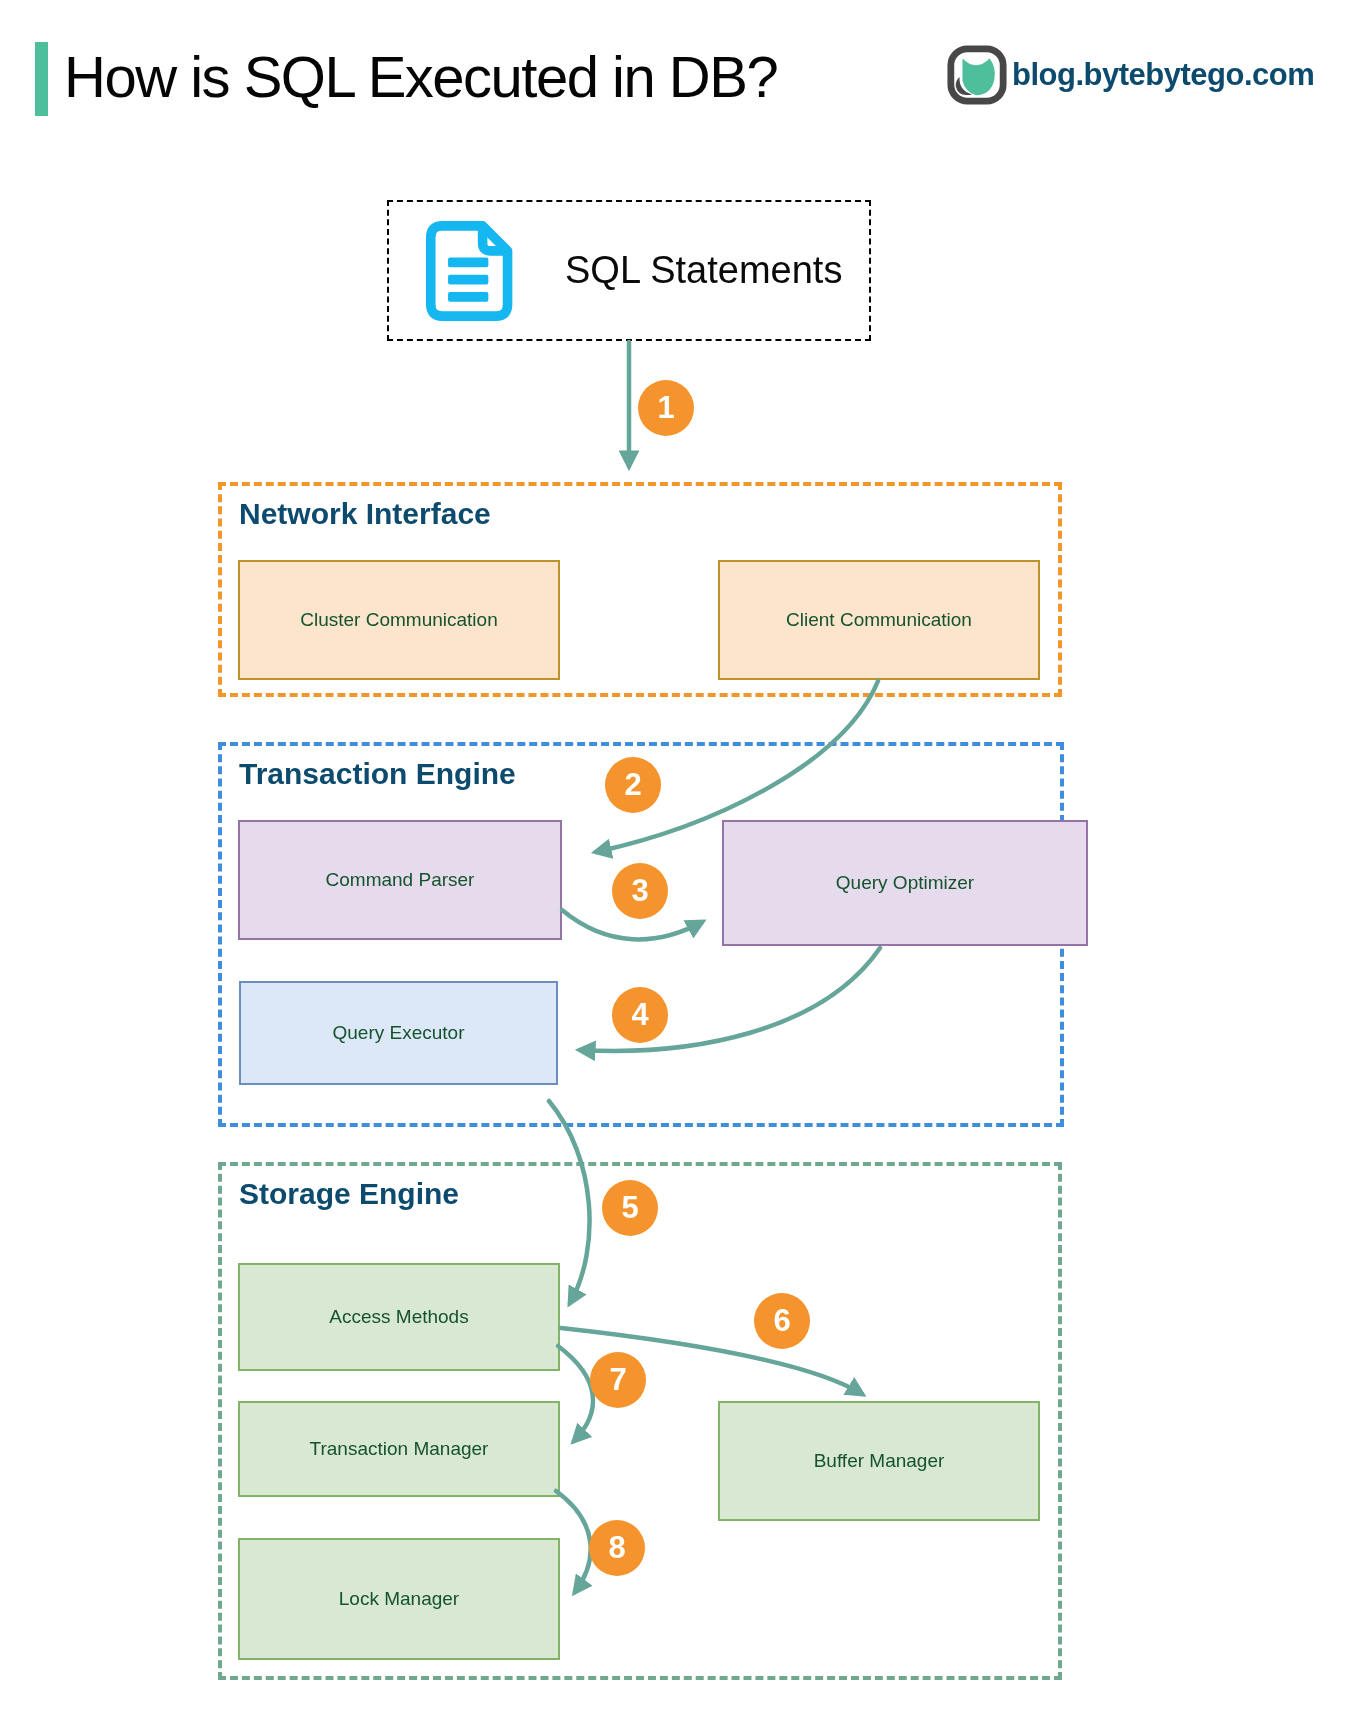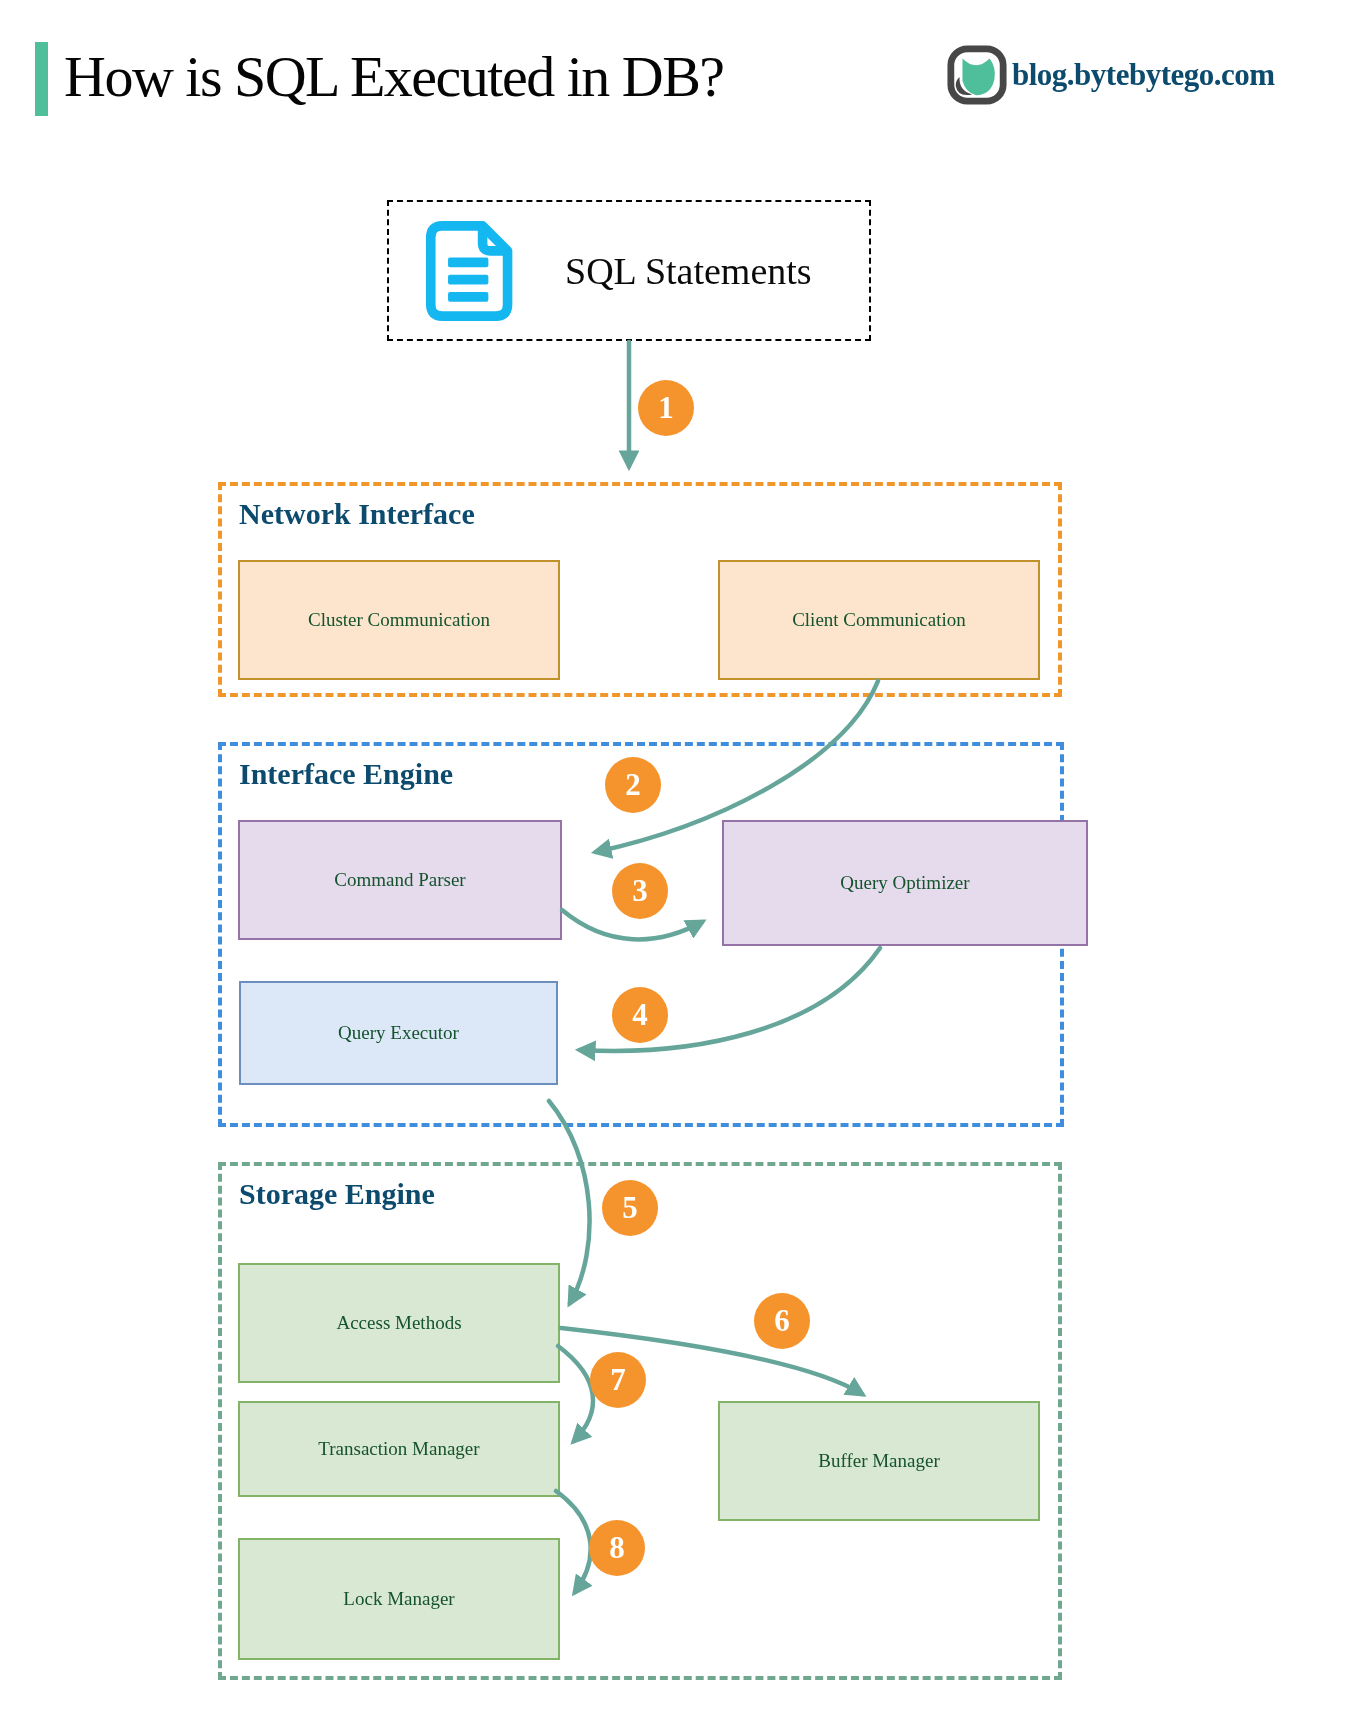--- a/index.html
+++ b/index.html
@@ -1,18 +1,18 @@
 <!DOCTYPE html>
 <html style="--accent-teal: #4FBE9B; --arrow: #66A69A; --step-fill: #F5942D; --network-border: #F0962A; --network-box-fill: #FCE5CC; --network-box-stroke: #C1922C; --relational-border: #3E8EDD; --purple-fill: #E6DBEC; --purple-stroke: #9673A6; --blue-fill: #DCE8F8; --blue-stroke: #6C8EBF; --storage-border: #6FA78F; --green-fill: #D9E8D2; --green-stroke: #82B366; --doc-icon: #15B7F0; --sql-box-border: #000000;"><head>
 <meta charset="utf-8">
 <style>
   html,body{margin:0;padding:0;background:#fff;}
   .canvas{
     position:relative;width:1358px;height:1722px;background:#fff;overflow:hidden;
-    font-family:Liberation Serif, serif;color:#0a0a0a;
+    font-family:Liberation Sans, sans-serif;color:#0a0a0a;
   }
   
   .accent-bar{position:absolute;left:35px;top:42px;width:13px;height:74px;background:var(--accent-teal,#4FBE9B);}
   .page-title{
     position:absolute;left:64px;top:36px;height:80px;display:flex;align-items:center;
     font-size:58px;font-weight:400;letter-spacing:-1.5px;color:#050505;margin:0;
   }
   .brand{position:absolute;left:946px;top:42px;height:66px;display:flex;align-items:center;gap:4px;}
   .brand svg{width:62px;height:62px;}
   .brand-text{font-size:31px;font-weight:700;letter-spacing:-0.5px;color:#0c4a6e;}
@@ -39,21 +39,21 @@
   .node-orange{background:var(--network-box-fill,#FCE5CC);border:2px solid var(--network-box-stroke,#C1922C);}
   .node-purple{background:var(--purple-fill,#E6DBEC);border:2px solid var(--purple-stroke,#9673A6);}
   .node-blue{background:var(--blue-fill,#DCE8F8);border:2px solid var(--blue-stroke,#6C8EBF);}
   .node-green{background:var(--green-fill,#D9E8D2);border:2px solid var(--green-stroke,#82B366);}
   
   .n-cluster{left:238px;top:560px;width:322px;height:120px;}
   .n-client{left:718px;top:560px;width:322px;height:120px;}
   .n-parser{left:238px;top:820px;width:324px;height:120px;}
   .n-optimizer{left:722px;top:820px;width:366px;height:126px;}
   .n-executor{left:239px;top:981px;width:319px;height:104px;}
-  .n-access{left:238px;top:1263px;width:322px;height:120px;}
+  .n-access{left:238px;top:1263px;width:322px;height:108px;}
   .n-transaction{left:238px;top:1401px;width:322px;height:96px;}
   .n-lock{left:238px;top:1538px;width:322px;height:122px;}
   .n-buffer{left:718px;top:1401px;width:322px;height:120px;align-items:center;}
   
   .arrows{position:absolute;left:0;top:0;width:1358px;height:1722px;pointer-events:none;}
   .flow{stroke:var(--arrow,#66A69A);stroke-width:4.5;fill:none;stroke-linecap:round;}
   .arrowhead-fill{fill:var(--arrow,#66A69A);}
   
   .step{
     position:absolute;width:56px;height:56px;border-radius:50%;background:var(--step-fill,#F5942D);
@@ -104,21 +104,21 @@
     <h2>Network Interface</h2>
   </section>
   <div class="node node-orange n-cluster">
     <span class="wrap">Cluster Communication</span>
   </div>
   <div class="node node-orange n-client">
     <span class="wrap">Client Communication</span>
   </div>
 
   <section class="group group-relational">
-    <h2>Interface Engine</h2>
+    <h2>Transaction Engine</h2>
   </section>
   <div class="node node-purple n-parser">
     <span>Command Parser</span>
   </div>
   <div class="node node-purple n-optimizer">
     <span>Query Optimizer</span>
   </div>
   <div class="node node-blue n-executor">
     <span>Query Executor</span>
   </div>

